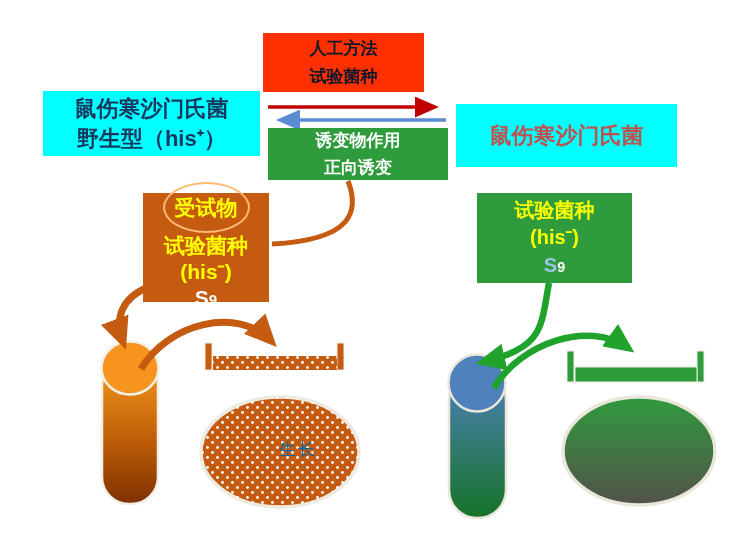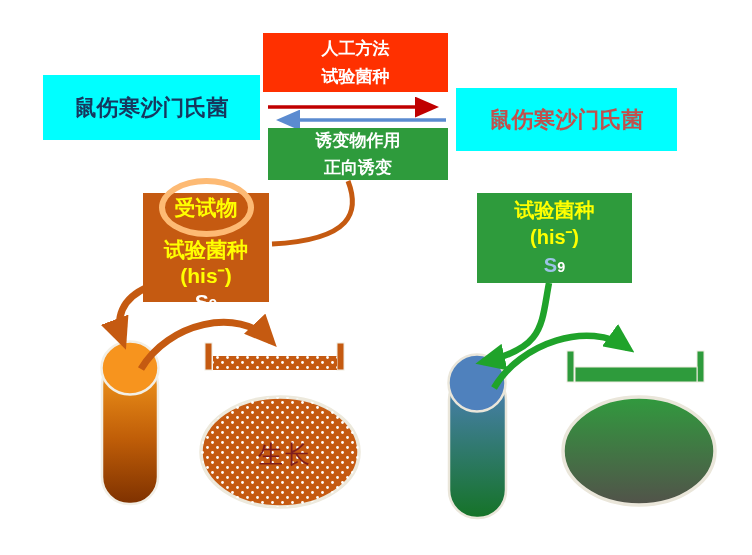--- a/index.html
+++ b/index.html
@@ -5,37 +5,37 @@
   html,body { margin:0; padding:0; background:#ffffff; }
   .canvas {
     position:relative; width:752px; height:555px; background:#ffffff;
     overflow:hidden; font-family:"Liberation Sans", sans-serif;
   }
   svg.layer { position:absolute; left:0; top:0; z-index:1; }
   .box {
     position:absolute; z-index:2; display:flex; flex-direction:column;
     justify-content:center; align-items:center; text-align:center; font-weight:bold;
   }
-  .red-box   { left:263px; top:33px;  width:185px; height:59px; background:#FF3000; color:#ffffff; font-size:17px; line-height:1.6; }
-  .cyan-box  { background:#00FFFF; font-size:22px; line-height:1.35; }
+  .red-box   { left:263px; top:33px;  width:161px; height:59px; background:#FF3000; color:#0f172a; font-size:17px; line-height:1.6; }
+  .cyan-box  { background:#00FFFF; font-size:22px; line-height:1.35;margin-top:16px; }
   .wild-box  { left:43px;  top:75px;  width:217px; height:65px; color:#17375E; }
   .mutant-box{ left:456px; top:88px;  width:221px; height:63px; color:#C0504D; }
   .reverse-box{ left:268px; top:128px; width:180px; height:52px; background:#2E9B3C; color:#FFFFFF; font-size:17px; line-height:1.6;text-align:right; }
   .orange-box{ left:143px; top:193px; width:126px; height:109px; background:#C55A11; color:#FFFF00; font-size:21px; line-height:1.24; }
   .green-box2{ left:477px; top:193px; width:155px; height:90px; background:#2E9B3C; color:#FFFF00; font-size:20px; line-height:1.38; }
   .circled {
-    display:inline-block; border:6px solid #fdba74; border-radius:50%;
+    display:inline-block; border:2px solid #fdba74; border-radius:50%;
     padding:12px 10px; line-height:1.1; margin-top:-2px;
   }
   .s9-line { color:#FFFFFF; font-weight:bold; }
   .s9-line .s9-sub { font-size:0.72em; }
   .green-box2 .s9-main { color:#9DC3E6; }
   .colony-label {
-    position:absolute; z-index:3; color:#7f1d1d; font-weight:normal;
-    font-size:25px; letter-spacing:2px; white-space:nowrap;
+    position:absolute; z-index:3; color:#0369a1; font-weight:normal;
+    font-size:17px; letter-spacing:2px; white-space:nowrap;margin-left:21px;
   }
   .label-grow    { left:258px; top:438px; }
   .label-no-grow { left:604px; top:437px; }
 </style>
 </head>
 <body>
 
 <div class="canvas">
 
   <svg class="layer" width="752" height="555" viewBox="0 0 752 555">
@@ -103,20 +103,21 @@
     <ellipse cx="639" cy="451" rx="76" ry="54" fill="url(#gradColonyRight)" stroke="#EAE6DA" stroke-width="3.5"></ellipse>
   </svg>
 
   <div class="box red-box">
     <div>人工方法</div>
     <div>试验菌种</div>
   </div>
 
   <div class="box cyan-box wild-box">
     <div>鼠伤寒沙门氏菌</div>
+    <div>野生型（his⁺）</div>
   </div>
 
   <div class="box cyan-box mutant-box">
     <div>鼠伤寒沙门氏菌</div>
   </div>
 
   <div class="box reverse-box">
     <div>诱变物作用</div>
     <div>正向诱变</div>
   </div>

